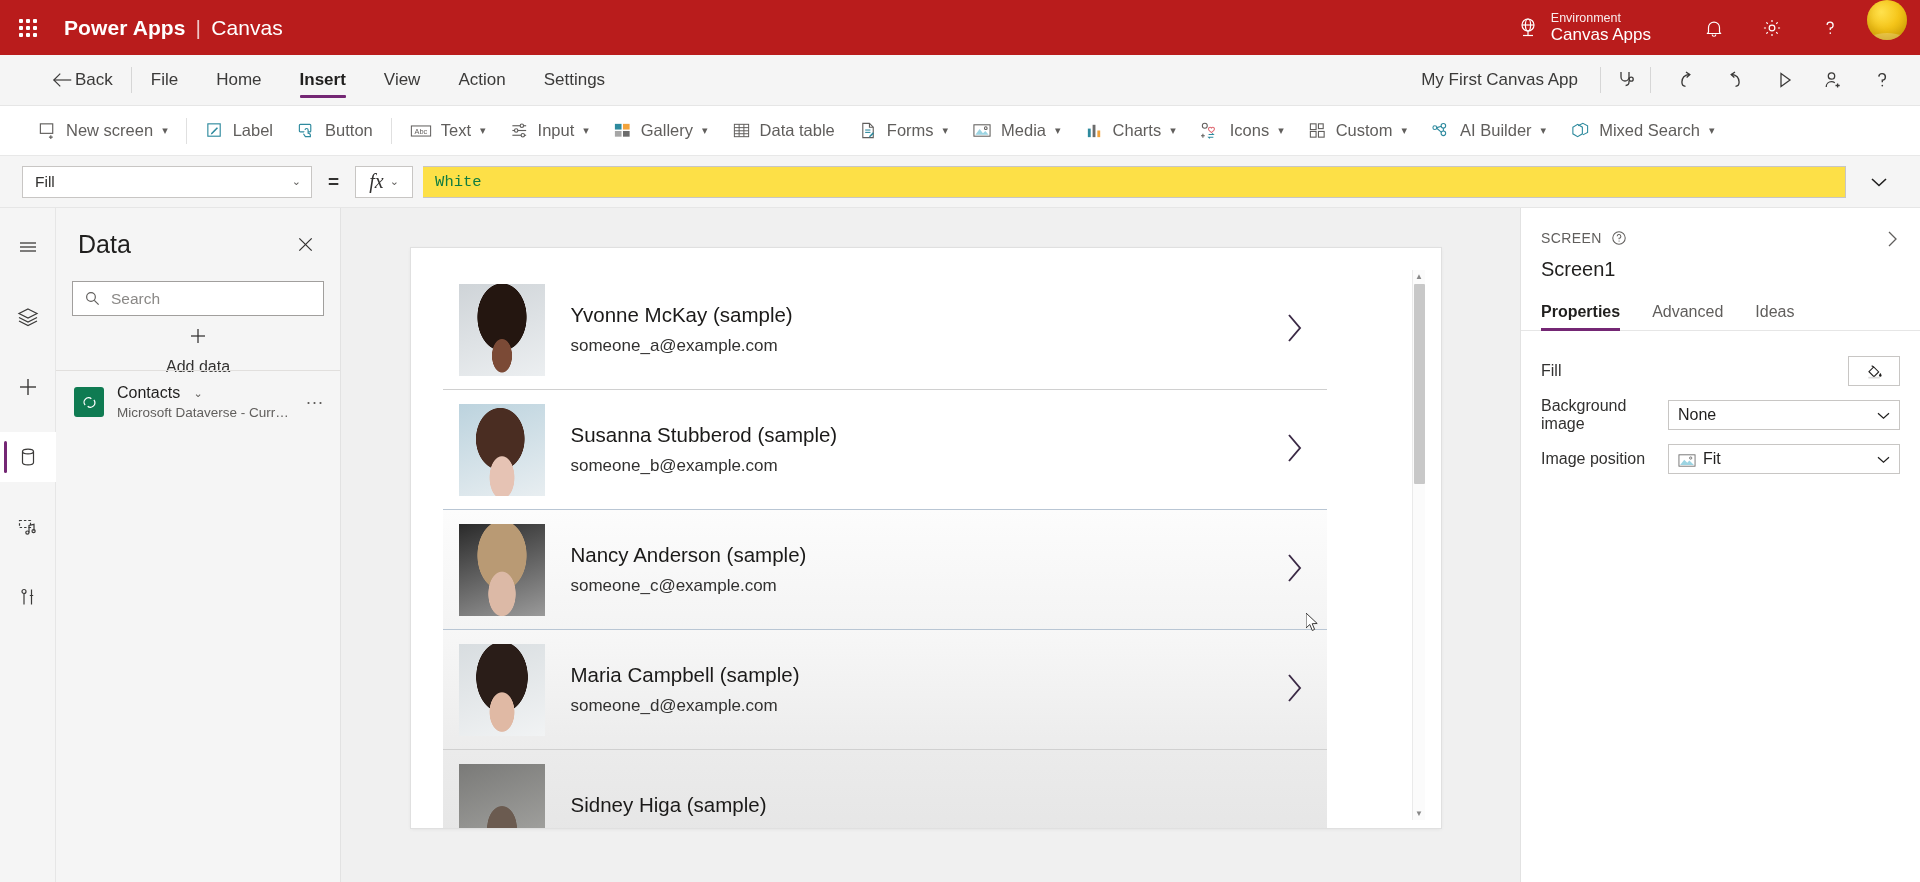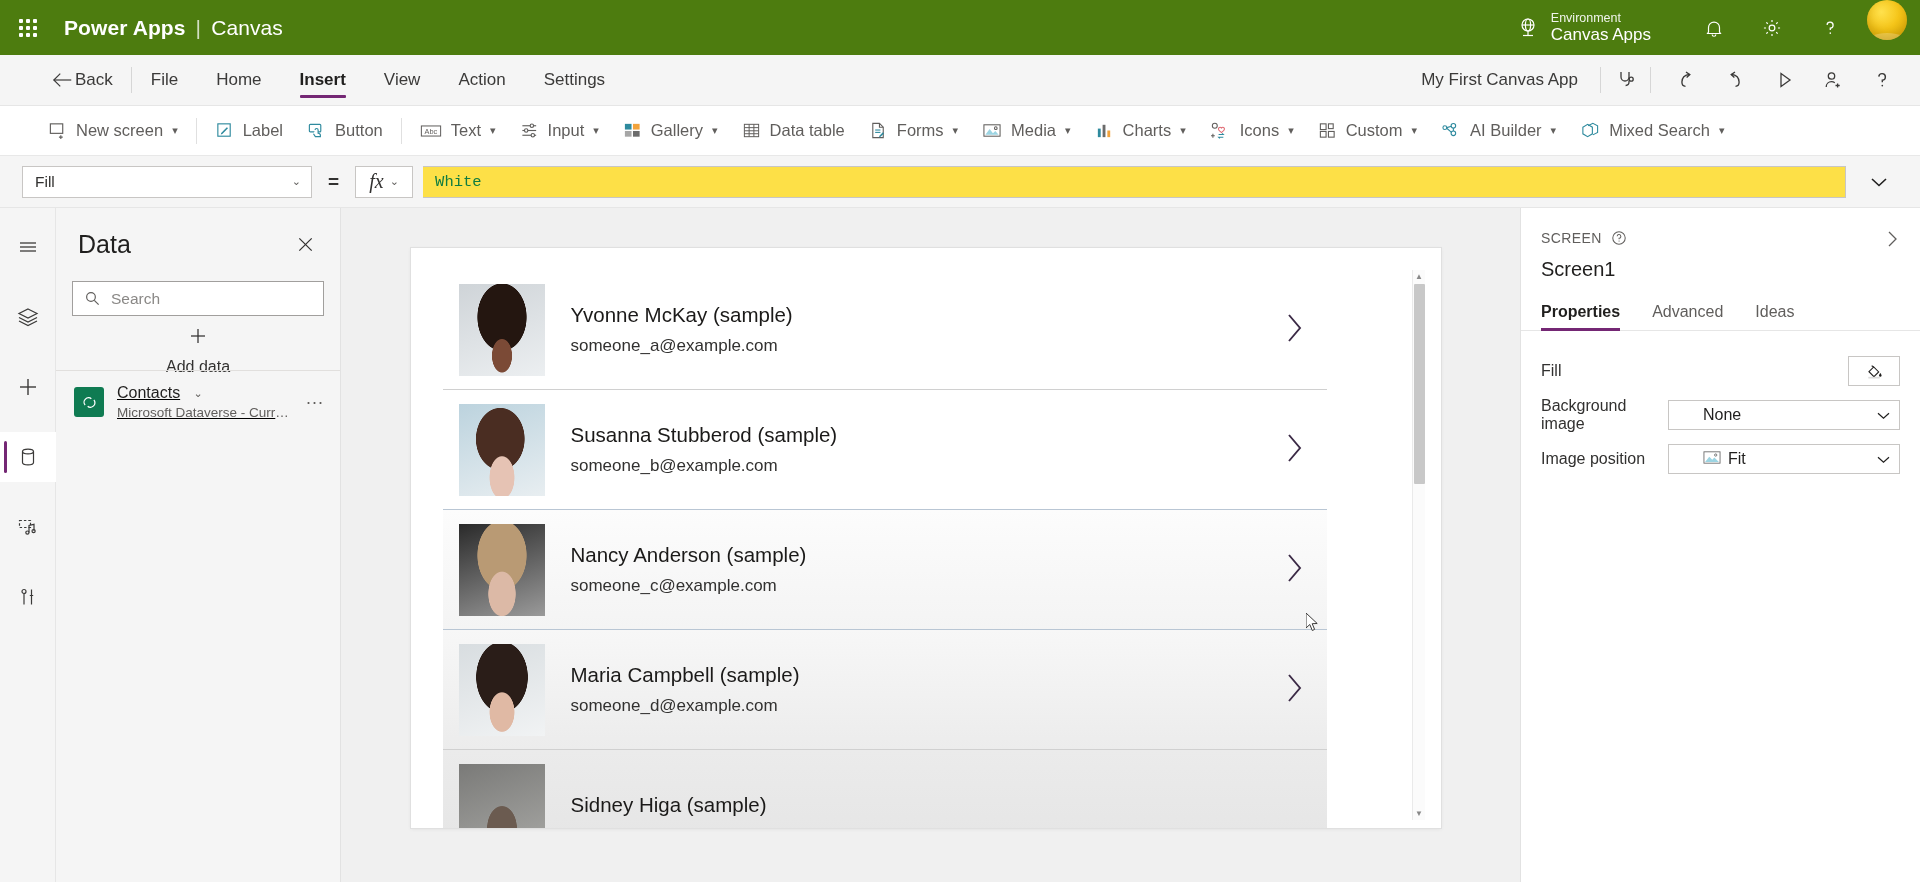--- a/index.html
+++ b/index.html
@@ -7,21 +7,21 @@
     width: 1920px; height: 882px;
     font-family: "Liberation Sans", sans-serif;
     overflow: hidden;
     background: #ffffff;
     -webkit-font-smoothing: antialiased;
   }
 
   
   .topbar {
     height: 55px; width: 100%;
-    background: #4d7c0f;
+    background: #b91c1c;
     display: flex; align-items: center;
     color: #ffffff;
     position: relative;
   }
   .waffle {
     width: 56px; height: 55px;
     display: flex; align-items: center; justify-content: center;
     cursor: pointer;
   }
   .waffle-grid {
@@ -109,21 +109,21 @@
     cursor: pointer;
   }
   .mb-gap { width: 10px; }
 
   
   .ribbon {
     height: 50px; width: 100%;
     background: #ffffff;
     border-bottom: 1px solid #e8e8e8;
     display: flex; align-items: center;
-    padding-left: 36px;
+    padding-left: 26px;
     font-size: 16.5px; color: #605e5c;
   }
   .rb-item {
     display: flex; align-items: center; gap: 9px;
     padding: 0 12px; height: 38px; cursor: pointer; white-space: nowrap;
   }
   .rb-item .lbl { color: #605e5c; }
   .rb-sep { width:1px; height:26px; background:#e0e0e0; margin: 0 6px; }
   .chev { font-size: 11px; color: #605e5c; line-height:1; }
 
@@ -211,21 +211,21 @@
   }
   .dp-divider { height:1px; background:#e1dfdd; margin-top: 6px; }
   .ds-item {
     display: flex; align-items: center; gap: 13px;
     padding: 12px 16px 12px 18px; cursor: pointer; position: relative;
   }
   .ds-icon {
     width: 30px; height: 30px; border-radius: 3px; background: #0f7b52;
     display: flex; align-items: center; justify-content: center; flex: 0 0 30px;
   }
-  .ds-txt { line-height: 1.3; min-width: 0; flex:1;text-decoration:underline; }
+  .ds-txt { line-height: 1.3; min-width: 0; flex:1; }
   .ds-name { font-size: 16px; color: #201f1e; }
   .ds-sub { font-size: 13.5px; color: #605e5c; white-space: nowrap; overflow: hidden; text-overflow: ellipsis; }
   .ds-more { color:#605e5c; font-size: 18px; letter-spacing: 1px; cursor:pointer; padding-bottom: 8px;}
 
   
   .workspace {
     flex: 1; height: 100%;
     background: #f0f0f0;
     position: relative;
     display: flex; justify-content: center; align-items: flex-start;
@@ -321,21 +321,21 @@
   .pp-label { font-size: 16px; color: #323130; flex: 1; }
   .pp-fillbtn {
     width: 52px; height: 30px; background: #fff; border: 1px solid #c8c6c4;
     display: flex; align-items: center; justify-content: center; cursor: pointer;
   }
   .pp-dd {
     width: 232px; height: 30px; background:#fff; border: 1px solid #c8c6c4;
     display:flex; align-items:center; justify-content:space-between;
     padding: 0 8px 0 9px; font-size: 16px; color:#201f1e; cursor:pointer;
   }
-  .pp-dd .left { display:flex; align-items:flex-start; gap:7px;margin-left:25px; }
+  .pp-dd .left { display:flex; align-items:flex-end; gap:7px; }
 
   .ico { display:inline-flex; align-items:center; justify-content:center; }
 </style>
 </head>
 <body>
 
 <div class="topbar">
   <div class="waffle">
     <div class="waffle-grid">
       <i></i>

